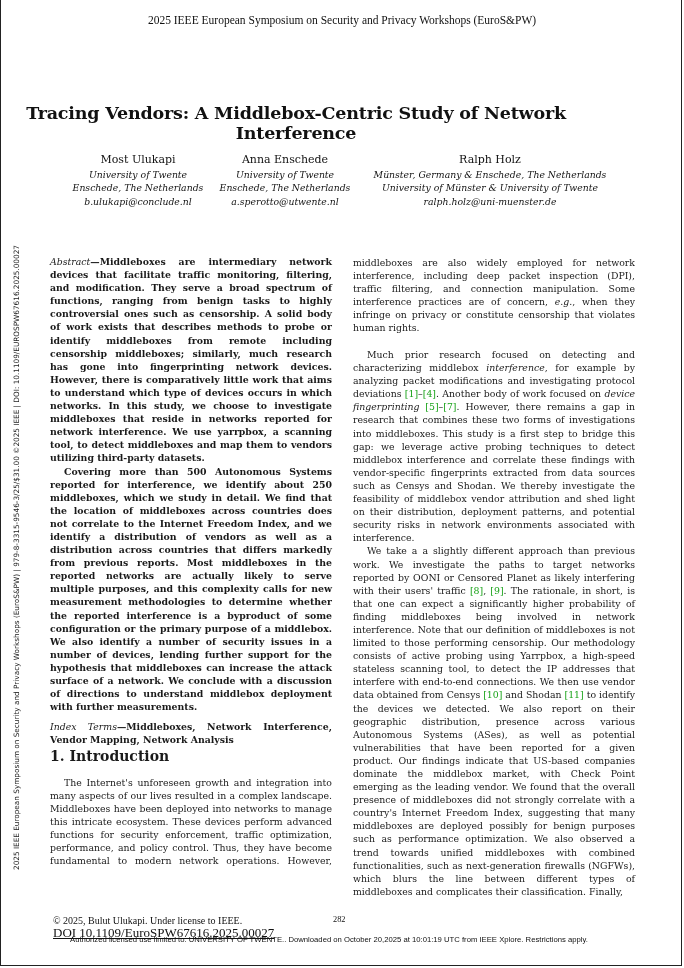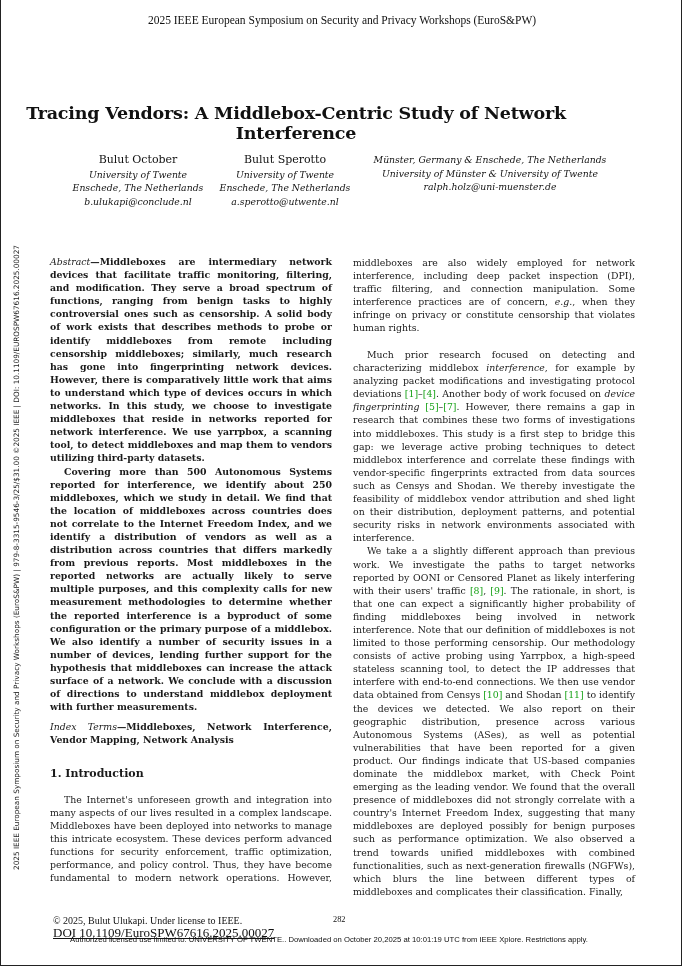--- a/index.html
+++ b/index.html
@@ -12,54 +12,55 @@
   .author .aff { font-style: italic; font-size: 9.3px; line-height: 13.5px; }
   .col { position: absolute; top: 255px; width: 283px; font-size: 9.35px; line-height: 13.1px; text-align: justify; color: #1a1a1a; }
   .col-left { left: 50px; width: 282px; }
   .col-right { left: 353px; width: 282px; top: 256px; }
   .abstract { font-weight: bold; }
   .abstract p { margin: 0; }
   .abstract .indent { text-indent: 1.5em; }
   .abstract-label { font-style: italic; font-weight: normal; }
   .index-terms { margin-top: 7px; font-weight: bold; }
   .index-terms .label { font-style: italic; font-weight: normal; margin-top: 42px; }
-  .section-heading { margin-top: 21px; margin-bottom: 12px; font-size: 11px; font-weight: bold; font-family: "DejaVu Serif", serif; }
+  .section-heading { margin-top: 4px; margin-bottom: 12px; font-size: 14px; font-weight: bold; font-family: "DejaVu Serif", serif; }
   .body-p { margin: 0; }
   .body-p.indent { text-indent: 1.5em; }
   .cite { color: #1aa31a; }
   .sidebar { position: absolute; left: 12px; top: 870px; transform-origin: 0 0; transform: rotate(-90deg); white-space: nowrap; font-family: "DejaVu Sans", sans-serif; font-size: 7.3px; color: #222; width: 615px; }
   .footer-copy { position: absolute; left: 53px; top: 915px; font-family: Liberation Serif, serif; font-size: 10px; color: #111; }
   .footer-doi { position: absolute; left: 53px; top: 925px; font-family: "Liberation Serif", serif; font-size: 13px; color: #111; text-decoration: underline; }
   .page-num { position: absolute; left: 333px; top: 915px; font-family: "Liberation Serif", serif; font-size: 8.3px; color: #111; }
   .auth-use { position: absolute; left: 70px; top: 935px; font-family: "Liberation Sans", sans-serif; font-size: 7.7px; color: #111; white-space: nowrap; }
 </style>
 </head>
 <body>
 
 <div class="page"></div>
 
 <div class="conf-header">2025 IEEE European Symposium on Security and Privacy Workshops (EuroS&amp;PW)</div>
 
 <div class="title">Tracing Vendors: A Middlebox-Centric Study of Network Interference</div>
 
 <div class="author" style="left:68px; width:140px;">
-  <div class="name">Bulut October</div>
+  <div class="name">Most Ulukapi</div>
   <div class="aff">University of Twente</div>
   <div class="aff">Enschede, The Netherlands</div>
   <div class="aff">b.ulukapi@conclude.nl</div>
 </div>
 
 <div class="author" style="left:214px; width:142px;">
-  <div class="name">Bulut Sperotto</div>
+  <div class="name">Anna Enschede</div>
   <div class="aff">University of Twente</div>
   <div class="aff">Enschede, The Netherlands</div>
   <div class="aff">a.sperotto@utwente.nl</div>
 </div>
 
 <div class="author" style="left:360px; width:260px;">
+  <div class="name">Ralph Holz</div>
   <div class="aff">Münster, Germany &amp; Enschede, The Netherlands</div>
   <div class="aff">University of Münster &amp; University of Twente</div>
   <div class="aff">ralph.holz@uni-muenster.de</div>
 </div>
 
 <div class="col col-left">
   <div class="abstract">
     <p><span class="abstract-label">Abstract</span><span>—</span><span>Middleboxes are intermediary network devices that facilitate traffic monitoring, filtering, and modification. They serve a broad spectrum of functions, ranging from benign tasks to highly controversial ones such as censorship. A solid body of work exists that describes methods to probe or identify middleboxes from remote including censorship middleboxes; similarly, much research has gone into fingerprinting network devices. However, there is comparatively little work that aims to understand which type of devices occurs in which networks. In this study, we choose to investigate middleboxes that reside in networks reported for network interference. We use yarrpbox, a scanning tool, to detect middleboxes and map them to vendors utilizing third-party datasets.</span></p>
     <p class="indent">Covering more than 500 Autonomous Systems reported for interference, we identify about 250 middleboxes, which we study in detail. We find that the location of middleboxes across countries does not correlate to the Internet Freedom Index, and we identify a distribution of vendors as well as a distribution across countries that differs markedly from previous reports. Most middleboxes in the reported networks are actually likely to serve multiple purposes, and this complexity calls for new measurement methodologies to determine whether the reported interference is a byproduct of some configuration or the primary purpose of a middlebox. We also identify a number of security issues in a number of devices, lending further support for the hypothesis that middleboxes can increase the attack surface of a network. We conclude with a discussion of directions to understand middlebox deployment with further measurements.</p>
   </div>

